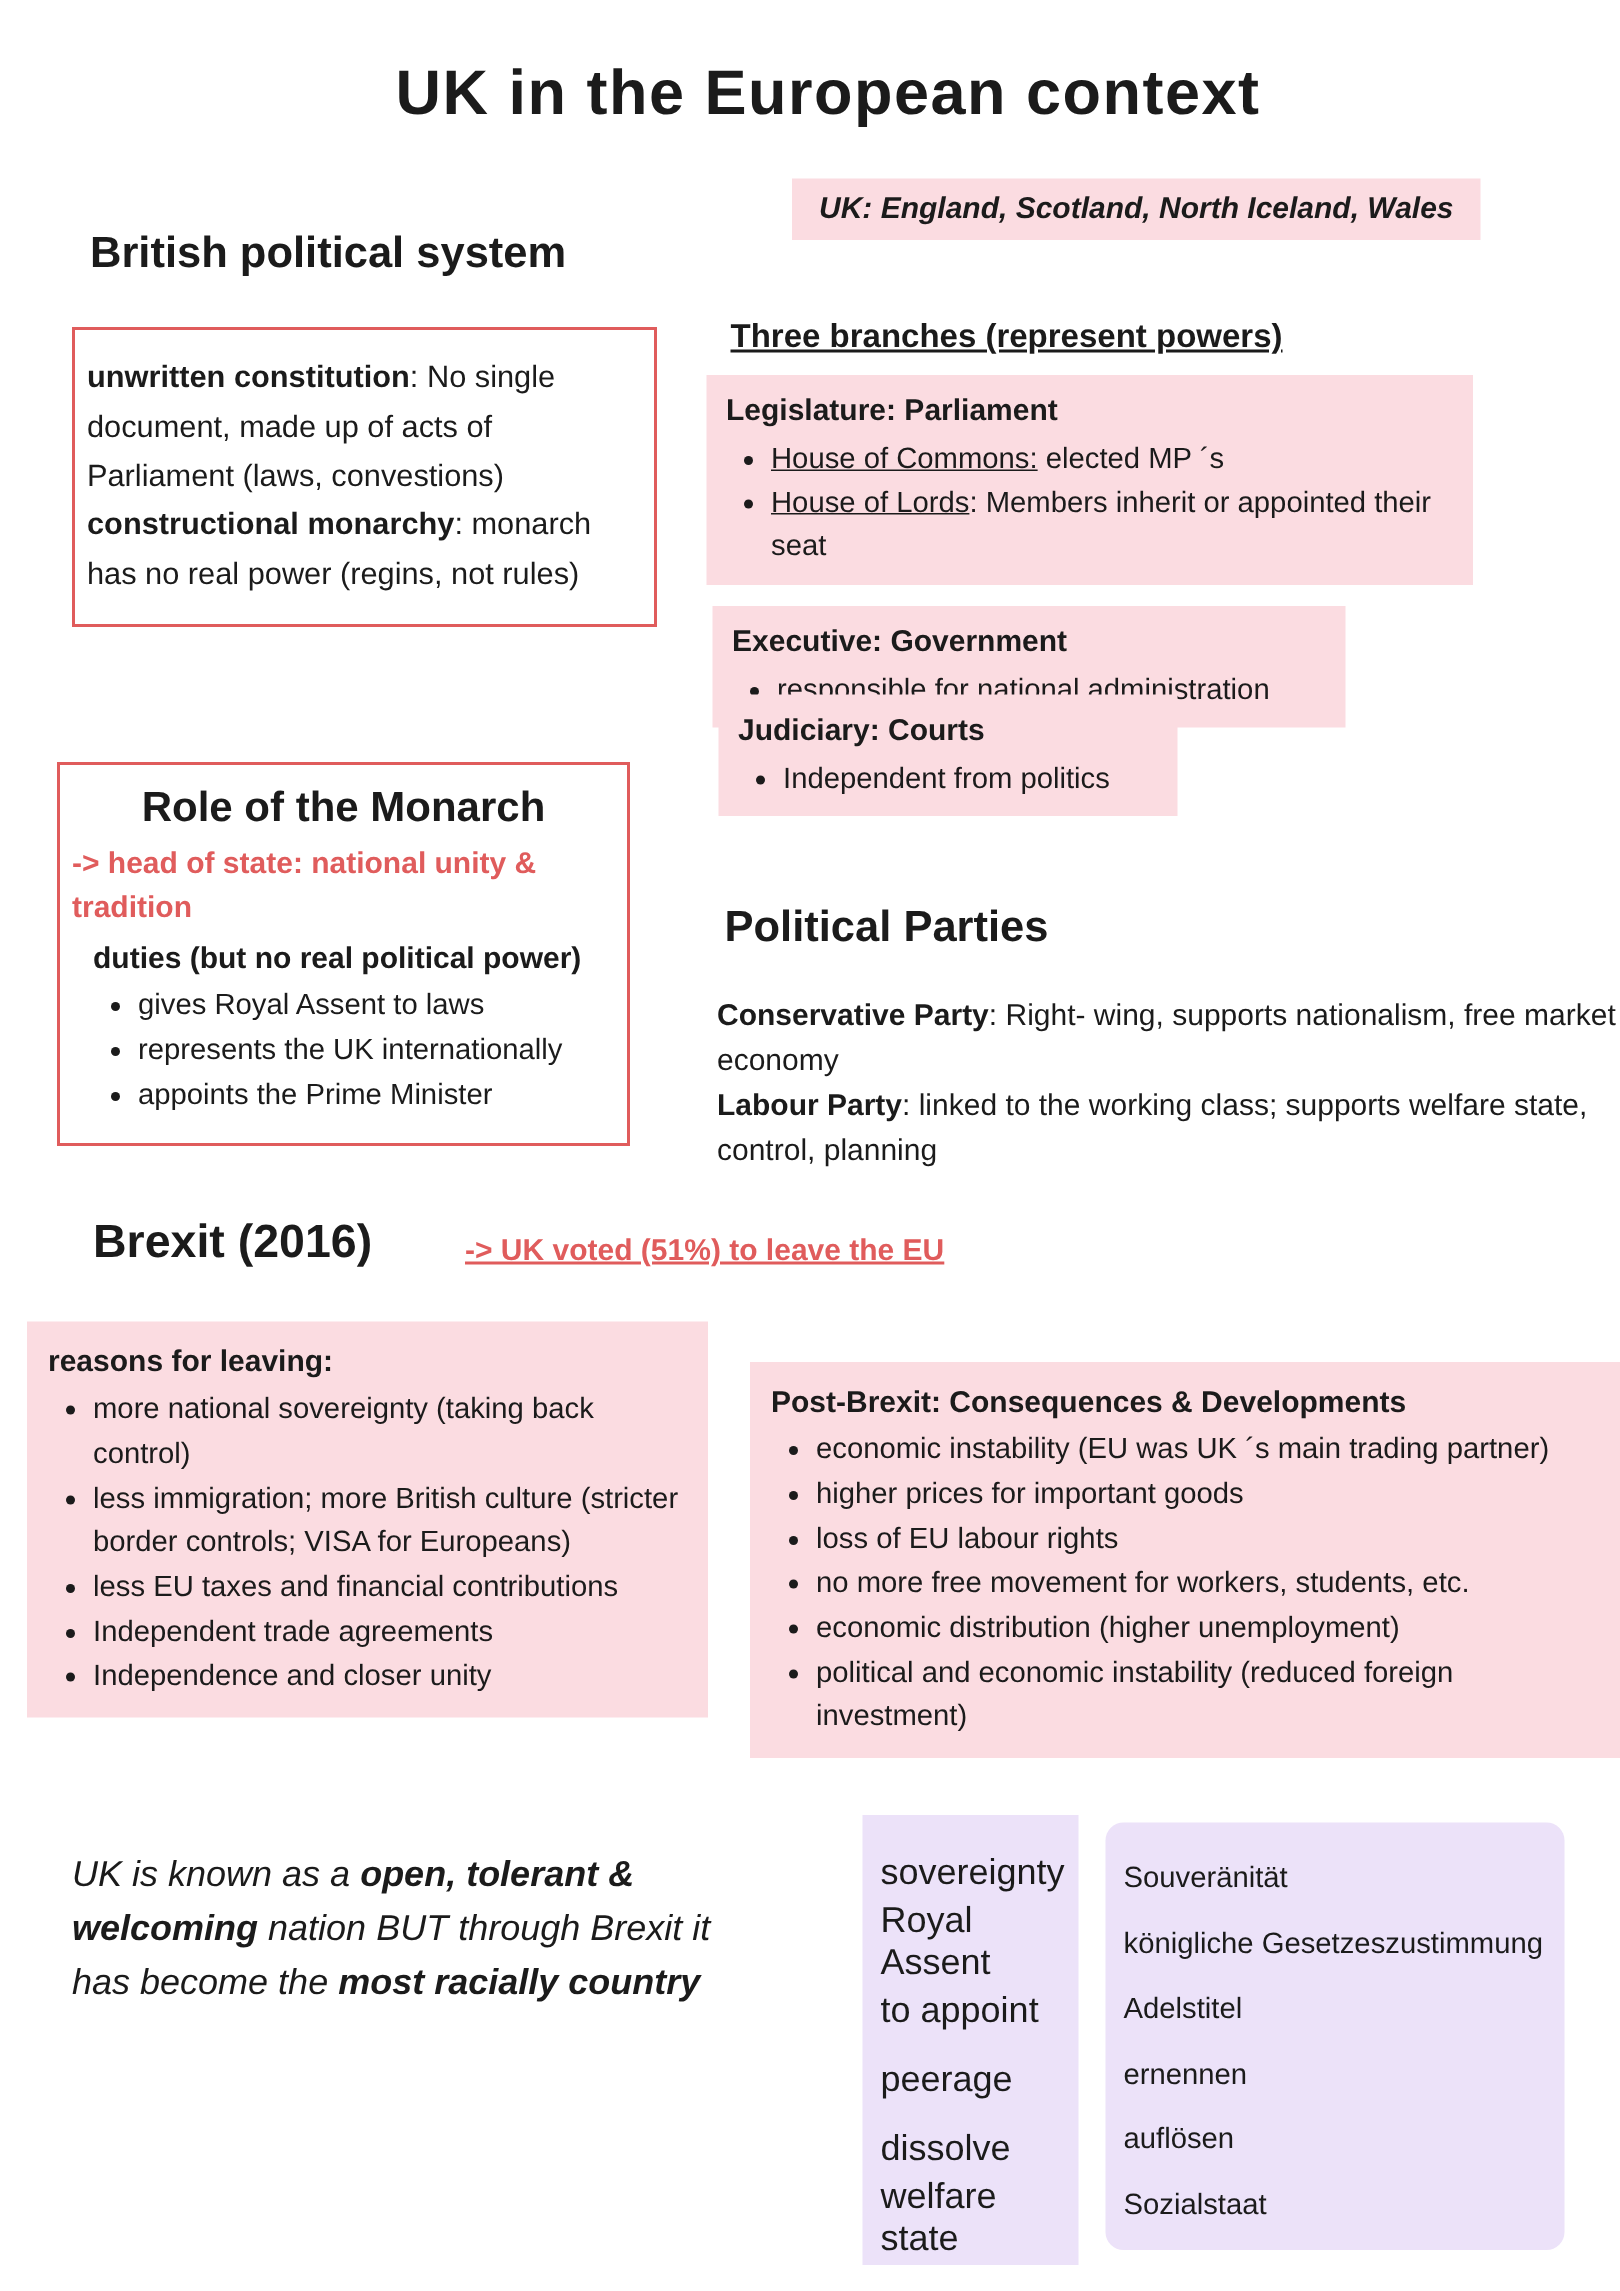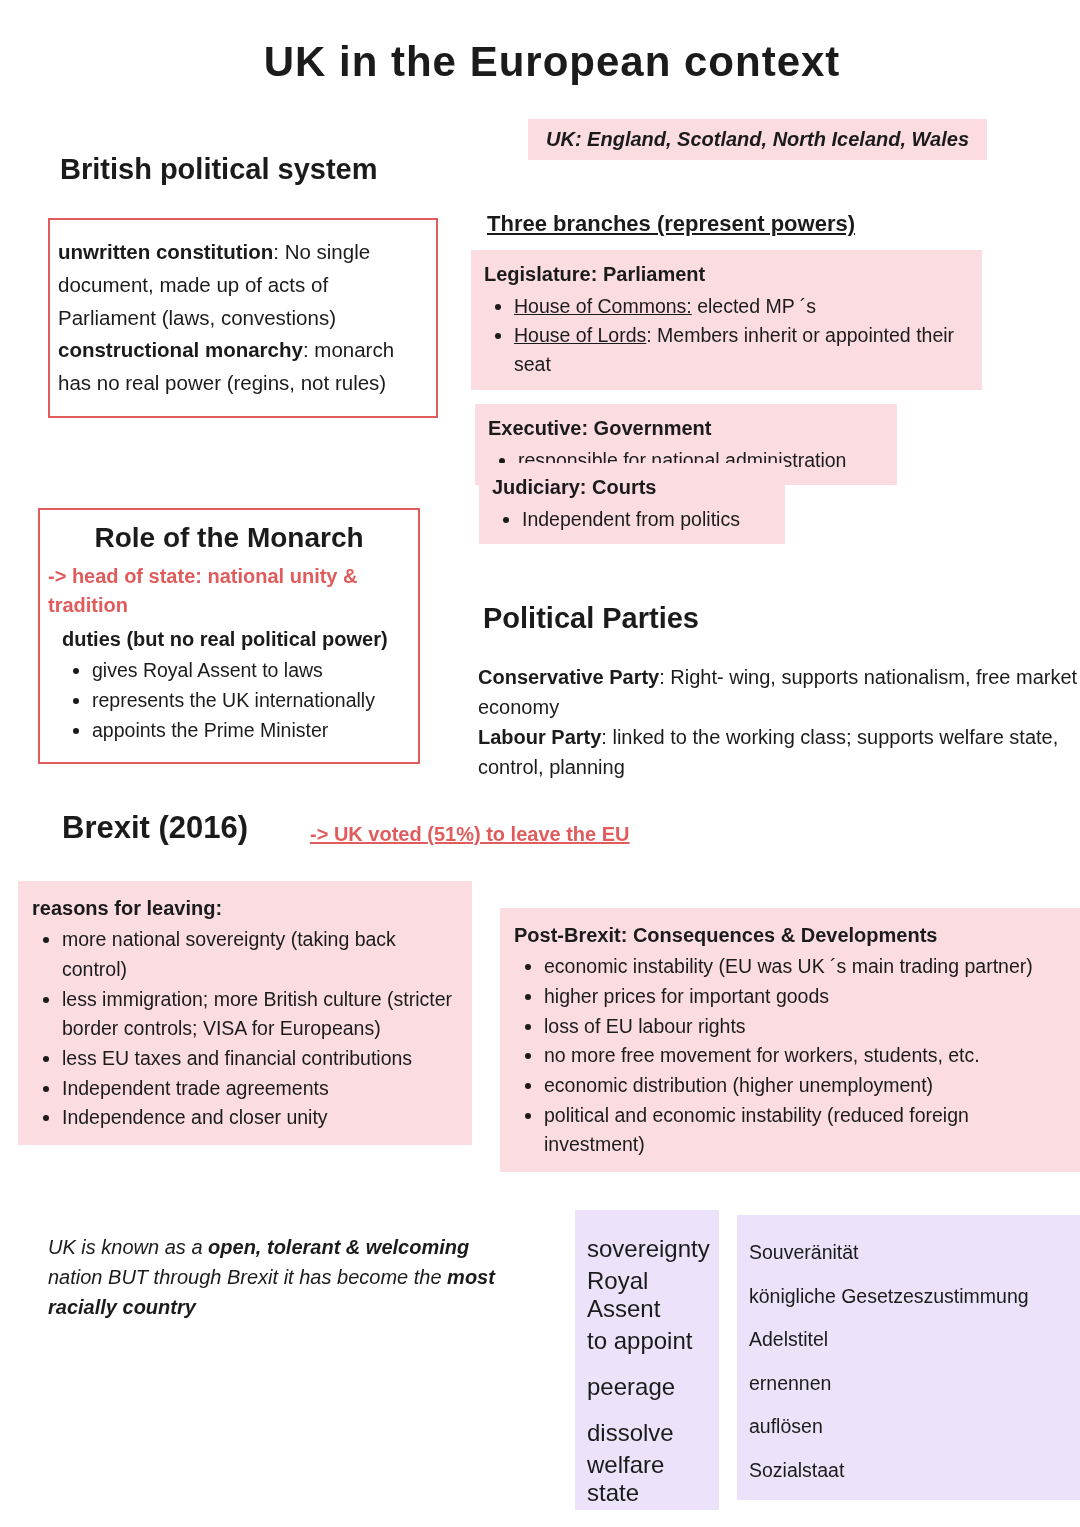--- a/index.html
+++ b/index.html
@@ -122,37 +122,38 @@
   }
   .pink-box .box-heading { font-weight: 700; font-size: 20px; }
   .pink-box ul { margin: 2px 0 0; padding-left: 30px; list-style: disc; }
   .pink-box li { margin: 0; }
   .reasons-box { position: absolute; left: 18px; top: 881px; width: 454px; }
   .post-box    { position: absolute; left: 500px; top: 908px; width: 580px; }
 
   .closing-note {
     position: absolute;
     left: 48px; top: 1232px; width: 470px;
-    font-size: 20px;
+    font-size: 24px;
     font-style: italic;
     line-height: 1.5;
   }
   .closing-note b { font-weight: 700; }
 
   .vocab-en {
     position: absolute;
     left: 575px; top: 1210px; width: 144px; height: 300px;
     background: var(--purple, #ece2f9);
     padding: 16px 8px 8px 12px;
   }
   .vocab-de {
     position: absolute;
-    left: 737px; top: 1215px; width: 343px; height: 285px;
+    left: 737px; top: 1215px; width: 306px; height: 285px;
     background: var(--purple, #ece2f9);
     padding: 16px 8px 8px 12px;
+    border-radius: 12px;
   }
   .vocab-item { height: 46px; font-size: 24px; display: flex; align-items: center; }
   .vocab-de .vocab-item { height: 43.5px; font-size: 19.5px; }
 </style>
 </head>
 <body>
 
 <div class="page">
 
   <h1 class="title">UK in the European context</h1>

